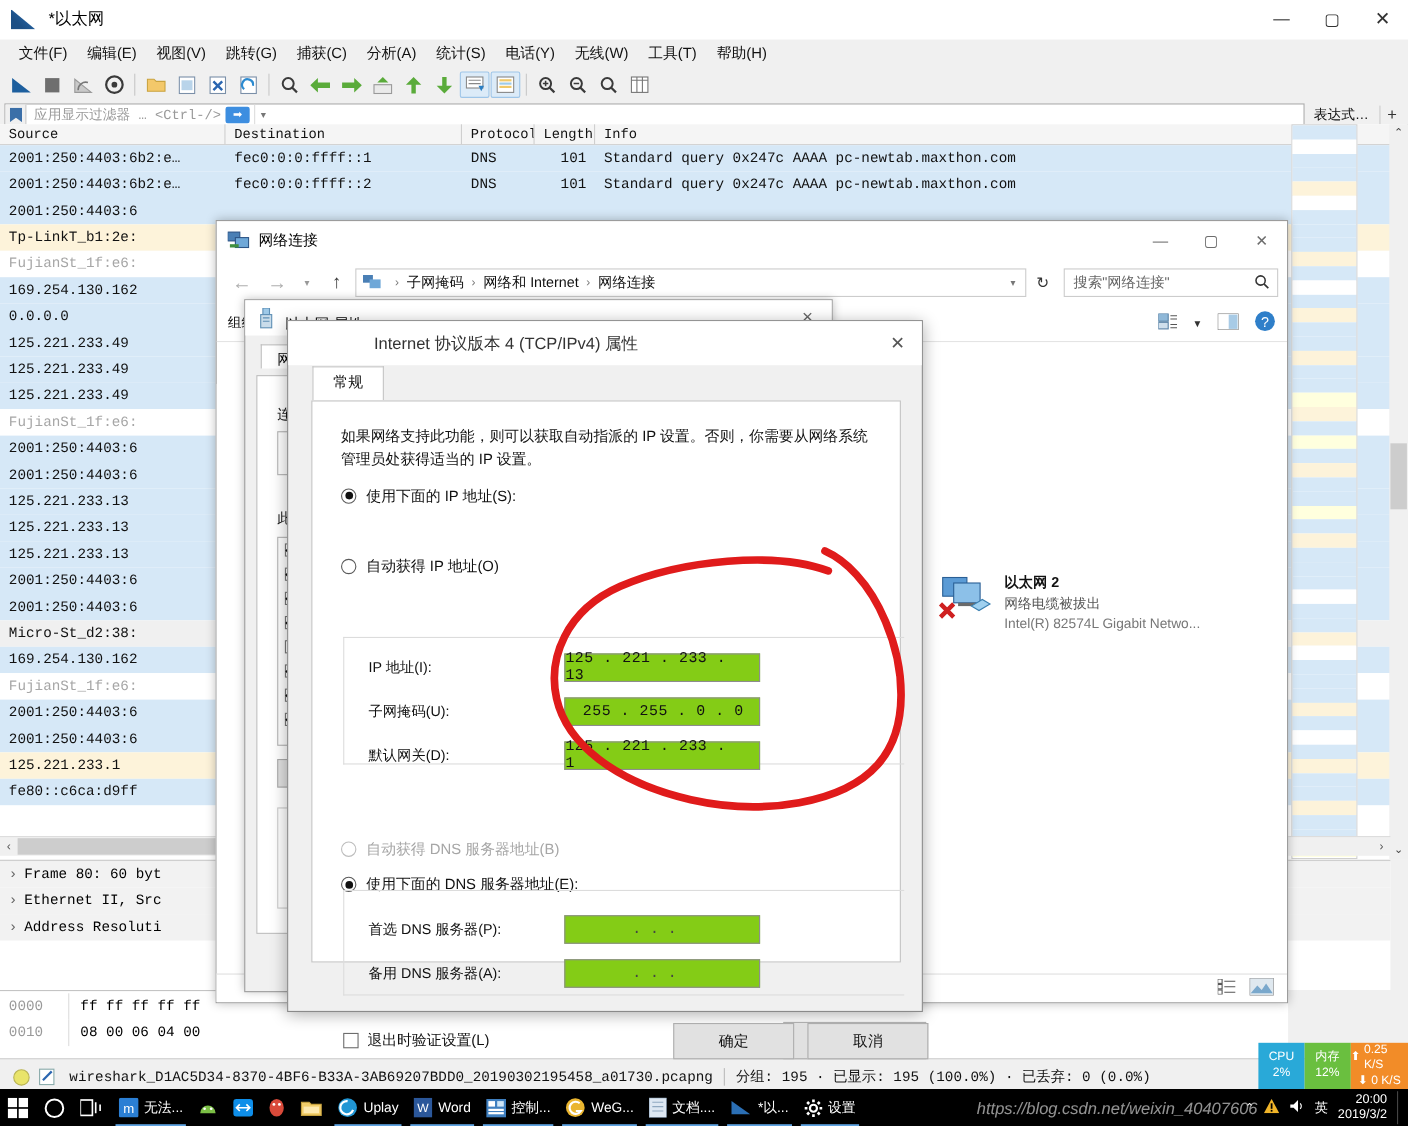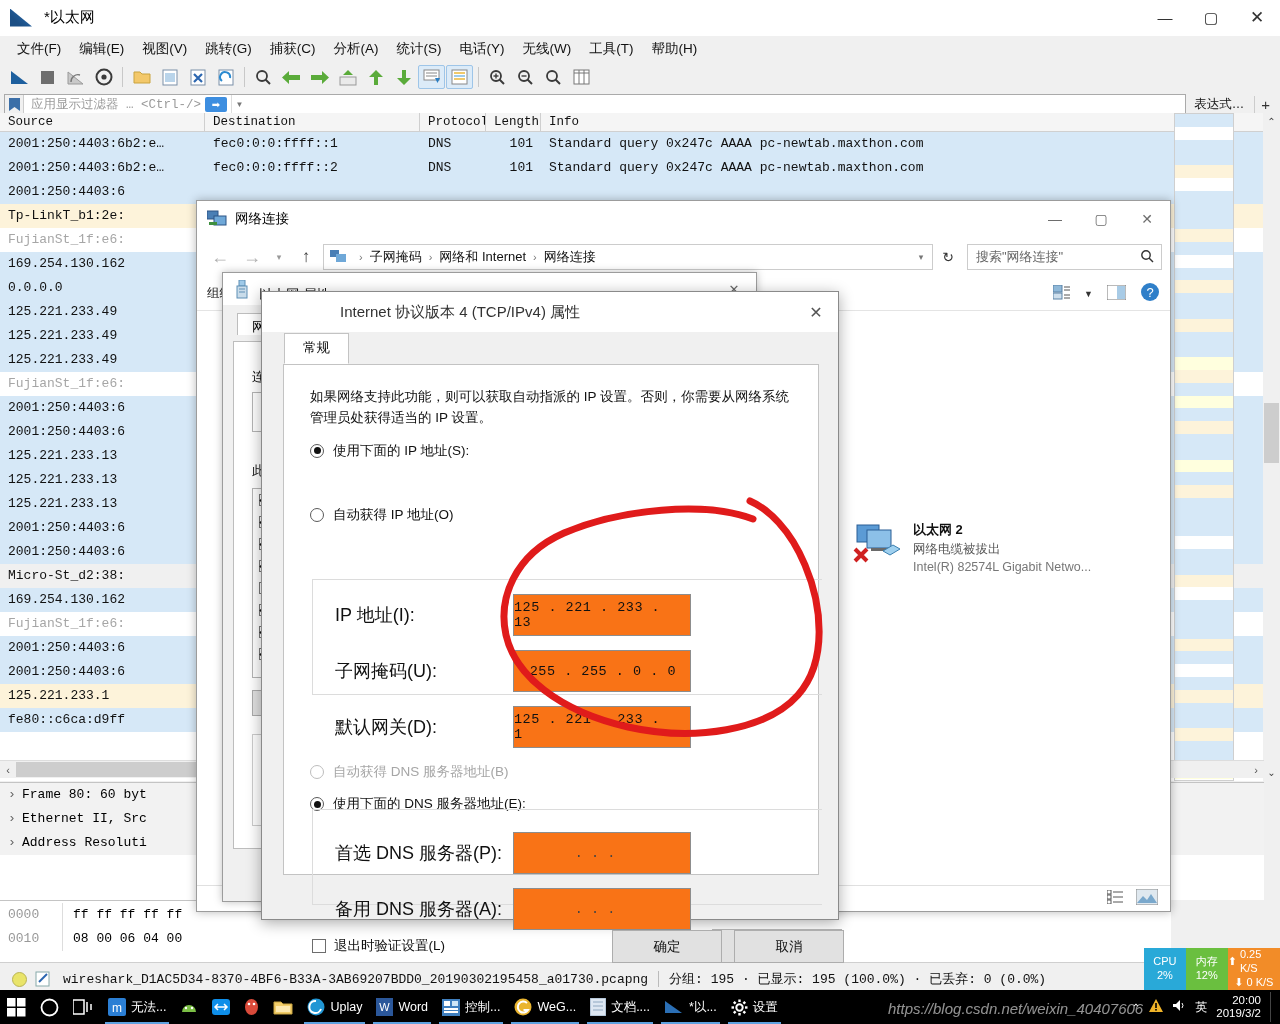--- a/index.html
+++ b/index.html
@@ -149,22 +149,22 @@
   .d-pane{position:absolute;left:21px;top:72px;width:536px;height:511px;background:#fff;border:1px solid #c3c3c3;}
   .d-desc{font-size:13.5px;color:#111;line-height:1.55;padding:22px 24px 0 26px;}
   .radio-row{display:flex;align-items:center;padding-left:26px;font-size:13.5px;color:#111;}
   .radio{width:14px;height:14px;border-radius:50%;border:1px solid #5a5a5a;background:#fff;
      margin-right:9px;display:flex;align-items:center;justify-content:center;flex:none;}
   .radio.on:after{content:"";width:7px;height:7px;border-radius:50%;background:#111;}
   .radio.dim{border-color:#bdbdbd;}
   .radio-row.dim{color:#a6a6a6;}
   .ip-group{position:absolute;border:1px solid #dcdcdc;border-right:none;}
   .ip-row{display:flex;align-items:center;}
-  .ip-lab{width:200px;font-size:18px;color:#111;padding-left:22px;}
-  .ip-input{width:178px;height:42px;border:1px solid #8d8d8d;background:#f97316;
+  .ip-lab{width:200px;font-size:13px;color:#111;padding-left:22px;}
+  .ip-input{width:178px;height:26px;border:1px solid #8d8d8d;background:#84cc16;
      font-family:"Liberation Mono","DejaVu Sans Mono",monospace;font-size:13.5px;color:#111;
      display:flex;align-items:center;justify-content:flex-end;padding-right:14px;letter-spacing:.5px;}
   .ip-input.empty{justify-content:center;color:#444;letter-spacing:0;}
   .d-checkrow{display:flex;align-items:center;font-size:13.5px;color:#111;}
   .d-cb{width:14px;height:14px;border:1px solid #6d6d6d;background:#fff;margin-right:8px;}
   .d-btn{border:1px solid #adadad;background:#e1e1e1;font-size:13.5px;color:#111;
      display:flex;align-items:center;justify-content:center;}
 
   
   #redcircle{position:absolute;left:480px;top:495px;width:370px;height:250px;pointer-events:none;}

